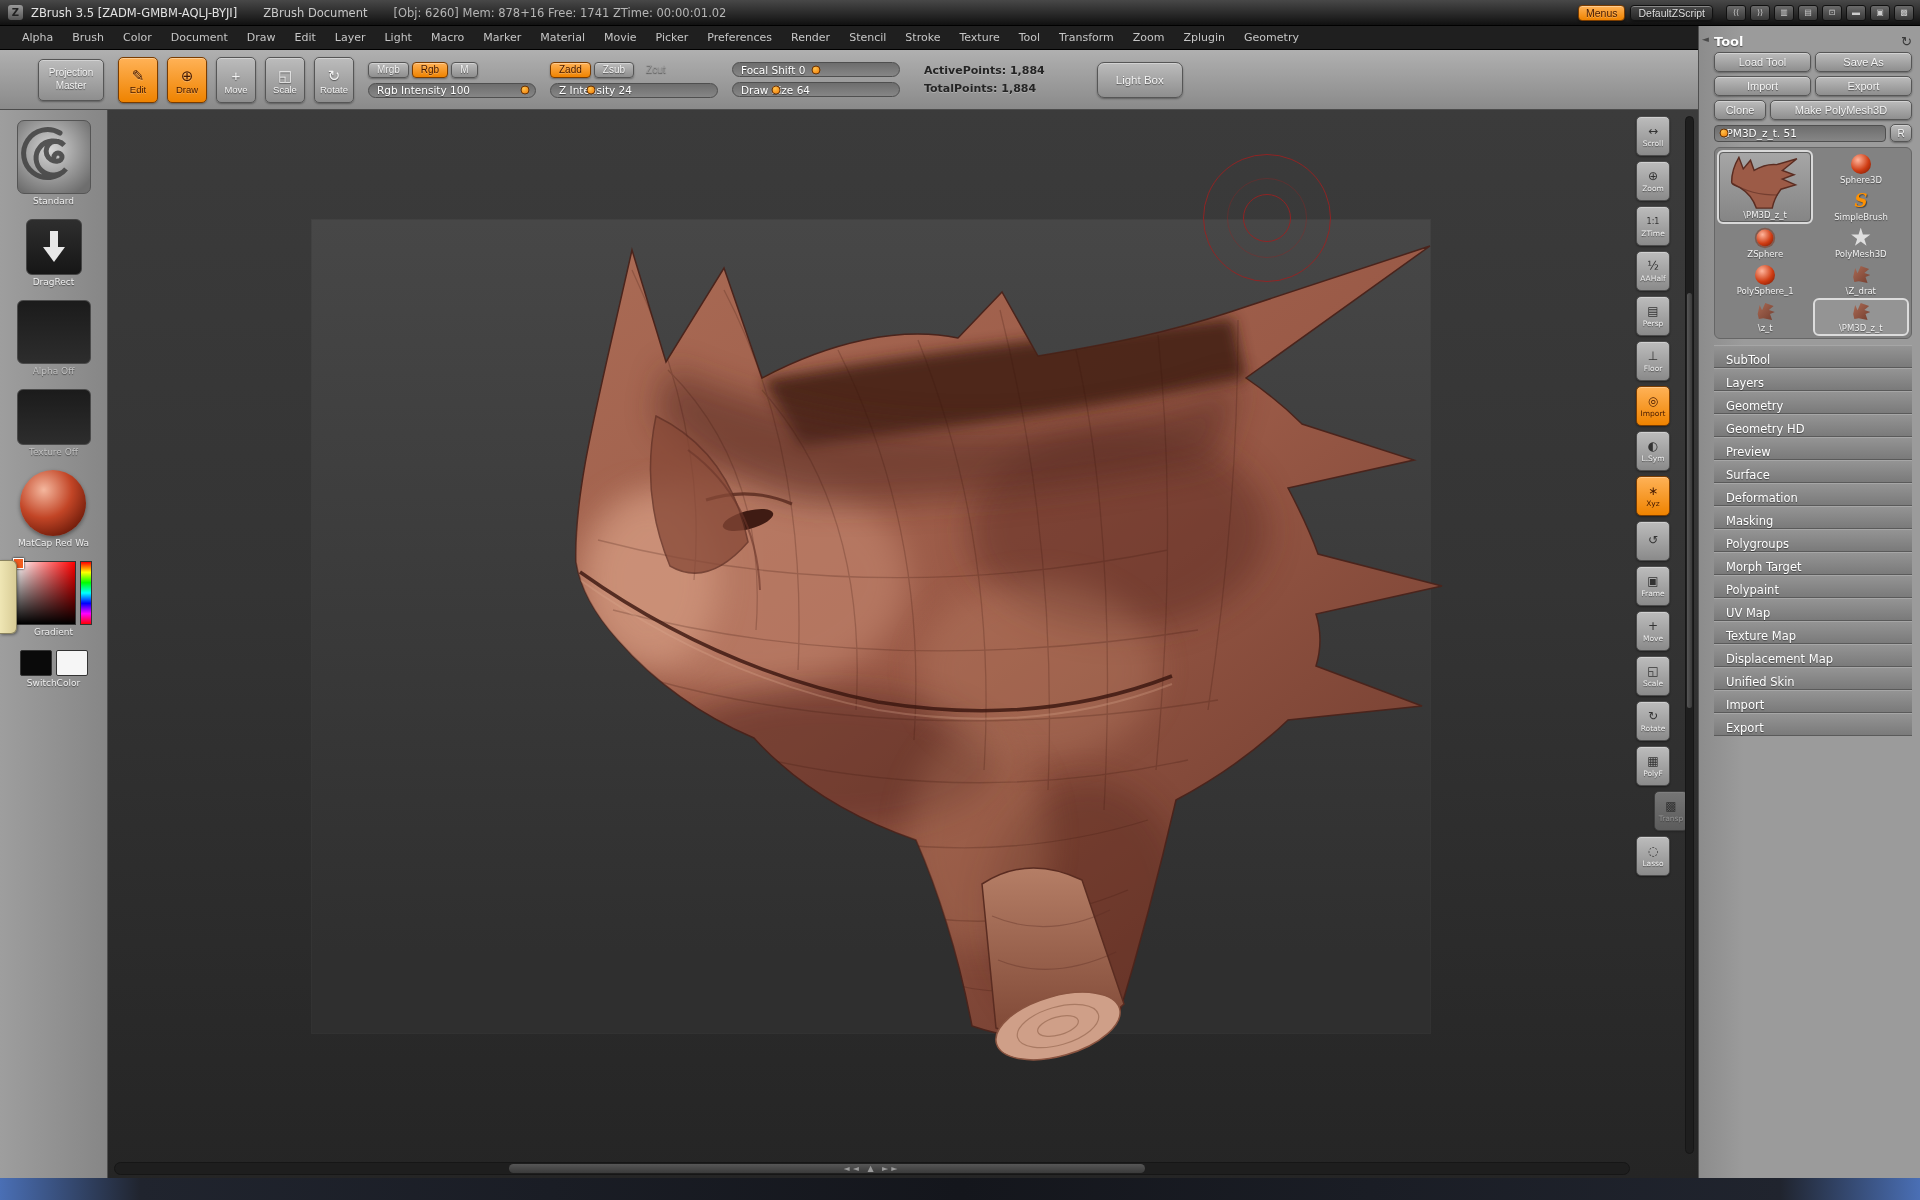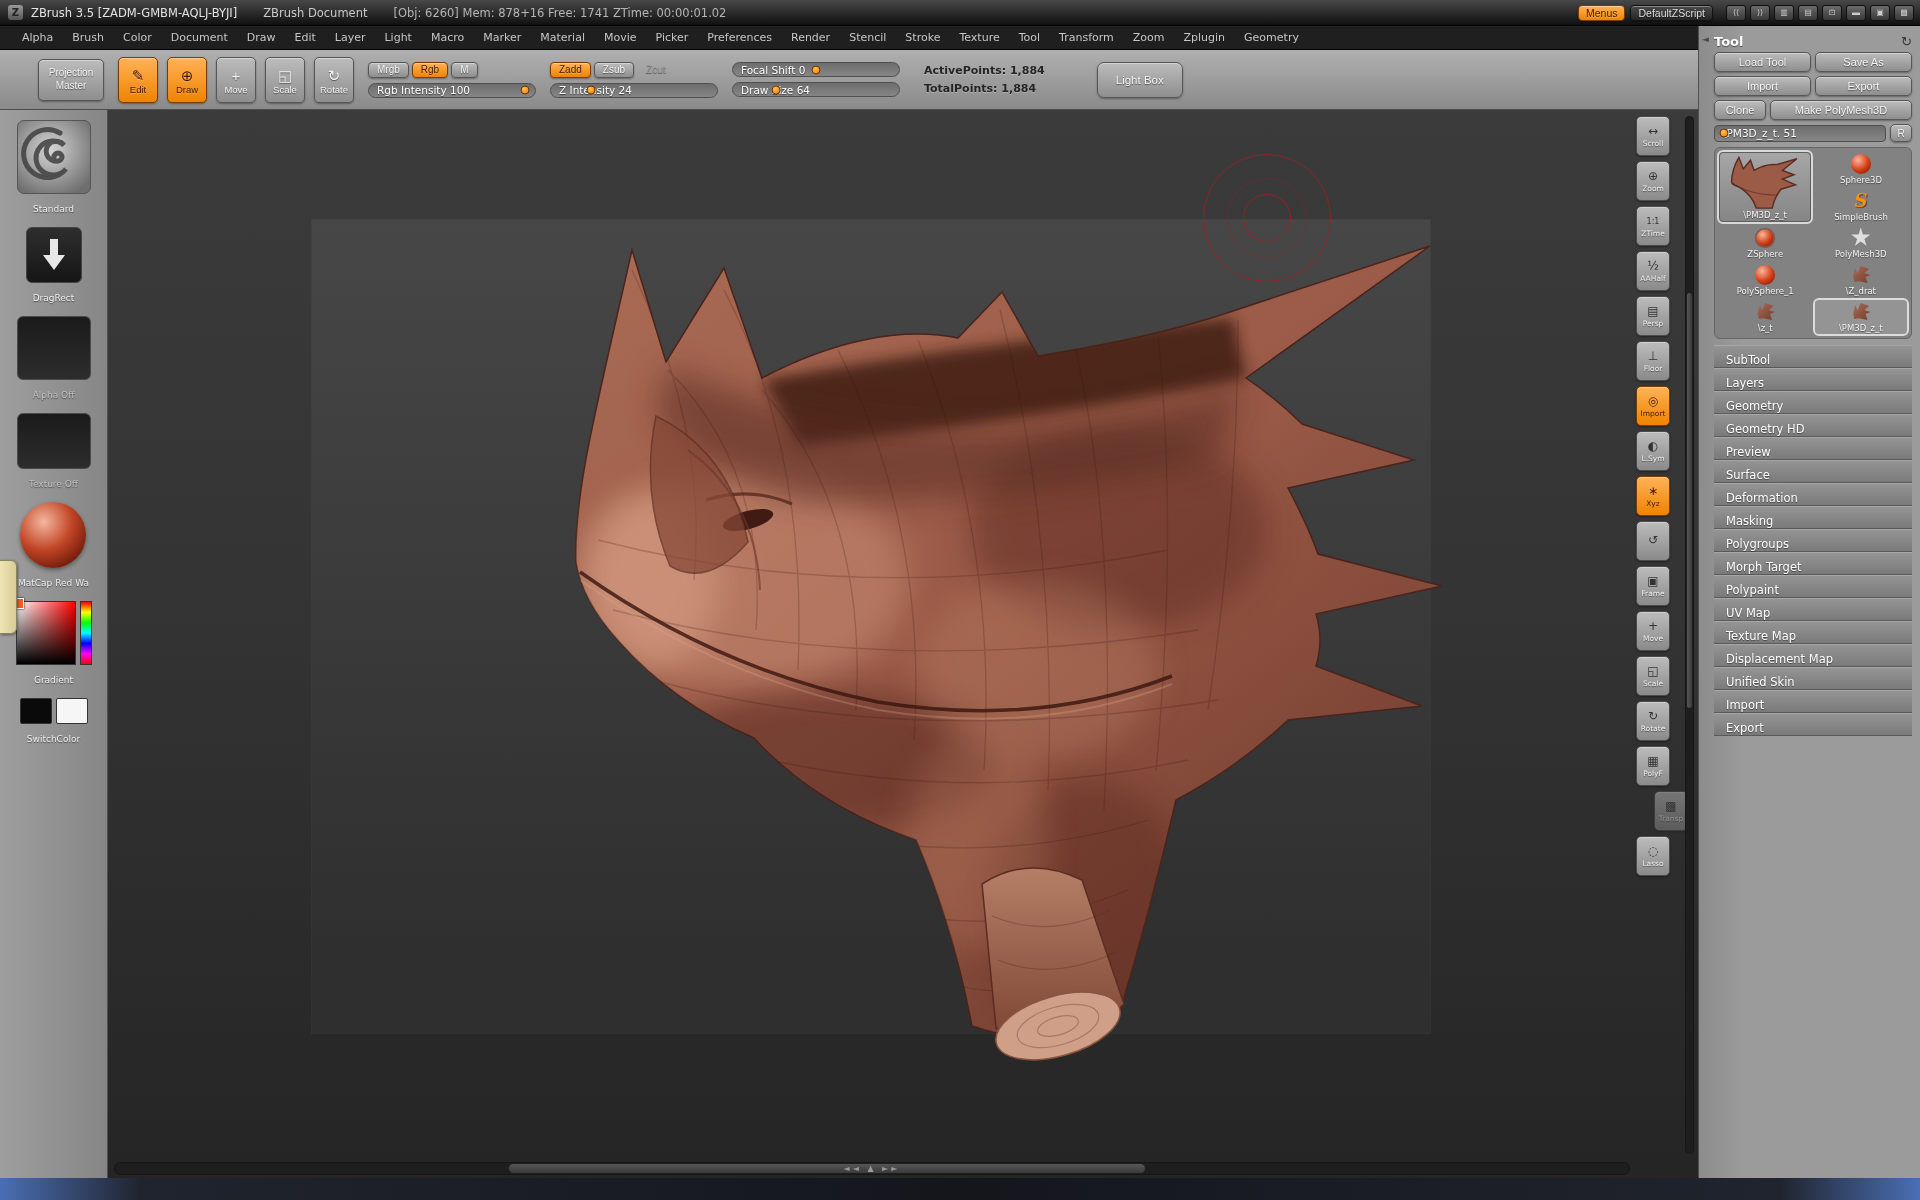--- a/index.html
+++ b/index.html
@@ -60,21 +60,21 @@
   .mini-row .btn { height:16px; padding:0 8px; font-size:10px; border-radius:4px; }
   .mini-group .slider { width:168px; }
   .stats-col { display:flex; flex-direction:column; gap:5px; margin-left:10px; }
   .stats-line { font-size:11px; font-weight:bold; color:#242424; text-shadow:0 1px 0 rgba(255,255,255,.25); }
   .lightbox-btn { width:86px; height:36px; font-size:11.5px; margin-left:38px; border-radius:7px; }
 
   
   #lefttray { position:absolute; left:0; top:110px; width:108px; height:1068px;
     background:linear-gradient(90deg,#9e9e9e,#868686); border-right:1px solid #4f4f4f;
     display:flex; flex-direction:column; align-items:center; padding-top:10px; gap:13px; }
-  .tray-item { display:flex; flex-direction:column; align-items:center; gap:10px; cursor:pointer; }
+  .tray-item { display:flex; flex-direction:column; align-items:center; gap:2px; cursor:pointer; }
   .tray-label { font-size:9px; color:#efefef; text-shadow:0 1px 1px rgba(0,0,0,.5); }
   .tray-label.dim { color:#c2c2c2; }
   .thumb-brush { width:74px; height:74px; border-radius:7px; border:1px solid #555;
     background:radial-gradient(circle at 45% 40%, #d6d6d6, #6e6e6e 85%); }
   .thumb-stroke { width:56px; height:56px; border-radius:6px; border:1px solid #444;
     background:linear-gradient(180deg,#2e2e2e,#161616); display:flex; align-items:center; justify-content:center; }
   .thumb-dark { width:74px; border-radius:6px; border:1px solid #4a4a4a;
     background:linear-gradient(180deg,#1b1b1b,#2d2d2d); }
   .thumb-alpha { height:64px; } .thumb-texture { height:56px; }
   .thumb-material { width:66px; height:66px; border-radius:50%;

